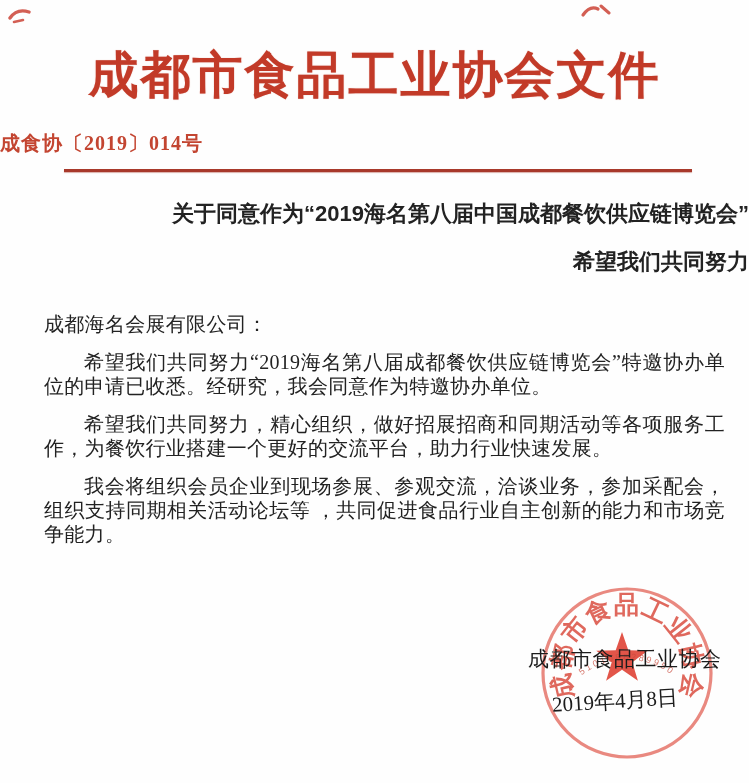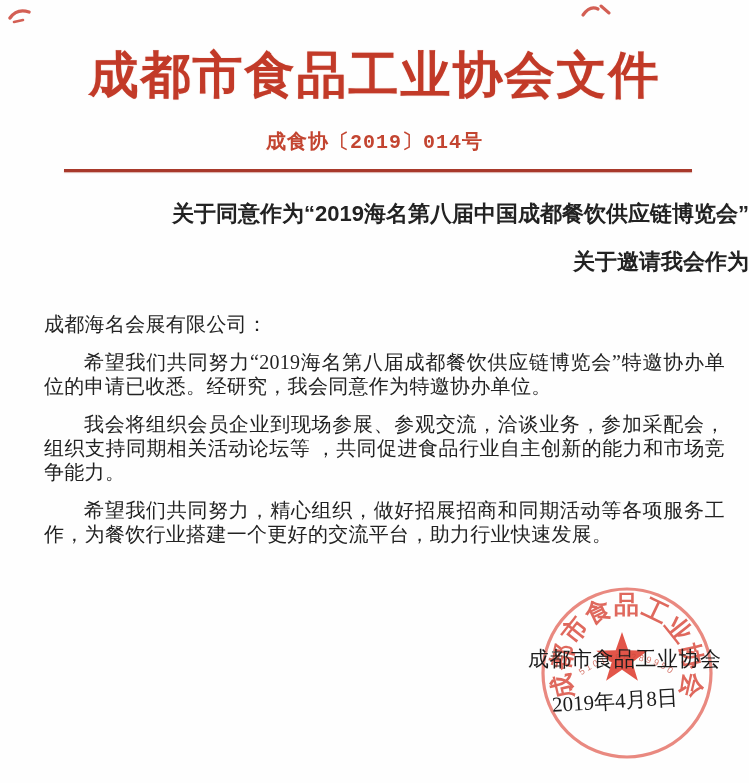--- a/index.html
+++ b/index.html
@@ -21,22 +21,21 @@
     font-weight: bold;
     font-size: 50px;
     line-height: 58px;
     letter-spacing: 2px;
     color: var(--masthead-red, #c23a28);
     text-shadow: 0 0 1px rgba(194,58,40,.45);
     white-space: nowrap;
   }
   .doc-number {
     margin-top: 26px;
-    text-align: center;
-    font-family: Liberation Mono, monospace;
+    font-family: Liberation Serif, serif;
     font-weight: 600;
     font-size: 20px;
     line-height: 26px;
     letter-spacing: 1px;
     color: var(--doc-number-red, #c34531);
   }
   .rule {
     margin: 13px 57px 0 64px;
     height: 3px;
     background: var(--line-red, #a8392b);
@@ -102,28 +101,28 @@
   </svg>
 
   <div class="masthead">成都市食品工业协会文件</div>
 
   <div class="doc-number">成食协〔2019〕014号</div>
 
   <div class="rule"></div>
 
   <div class="subject">
     <div>关于同意作为“2019海名第八届中国成都餐饮供应链博览会”</div>
-    <div>关于邀请我会作为</div>
+    <div>希望我们共同努力</div>
   </div>
 
   <div class="body">
     <div class="salutation">成都海名会展有限公司：</div>
     <p class="para">希望我们共同努力“2019海名第八届成都餐饮供应链博览会”特邀协办单位的申请已收悉。经研究，我会同意作为特邀协办单位。</p>
+    <p class="para">希望我们共同努力，精心组织，做好招展招商和同期活动等各项服务工作，为餐饮行业搭建一个更好的交流平台，助力行业快速发展。</p>
     <p class="para">我会将组织会员企业到现场参展、参观交流，洽谈业务，参加采配会，组织支持同期相关活动论坛等 ，共同促进食品行业自主创新的能力和市场竞争能力。</p>
-    <p class="para">希望我们共同努力，精心组织，做好招展招商和同期活动等各项服务工作，为餐饮行业搭建一个更好的交流平台，助力行业快速发展。</p>
   </div>
 
   <svg class="seal" viewBox="0 0 180 180">
     <defs>
       <path id="sealArcTop" d="M 37.4,112.5 A 58,58 0 1 1 142.6,112.5" fill="none"></path>
       <path id="sealArcBottom" d="M 23.8,118.9 A 73,73 0 0 1 156.2,118.9" fill="none"></path>
     </defs>
     <circle cx="90" cy="90" r="84" fill="none" stroke="#dd4a3c" stroke-width="3.2" opacity="0.65"></circle>
     <text font-family="Liberation Serif, serif" font-size="25" font-weight="bold" fill="#d9483a" opacity="0.82" letter-spacing="1">
       <textPath href="#sealArcTop" startOffset="50%" text-anchor="middle">成都市食品工业协会</textPath>

